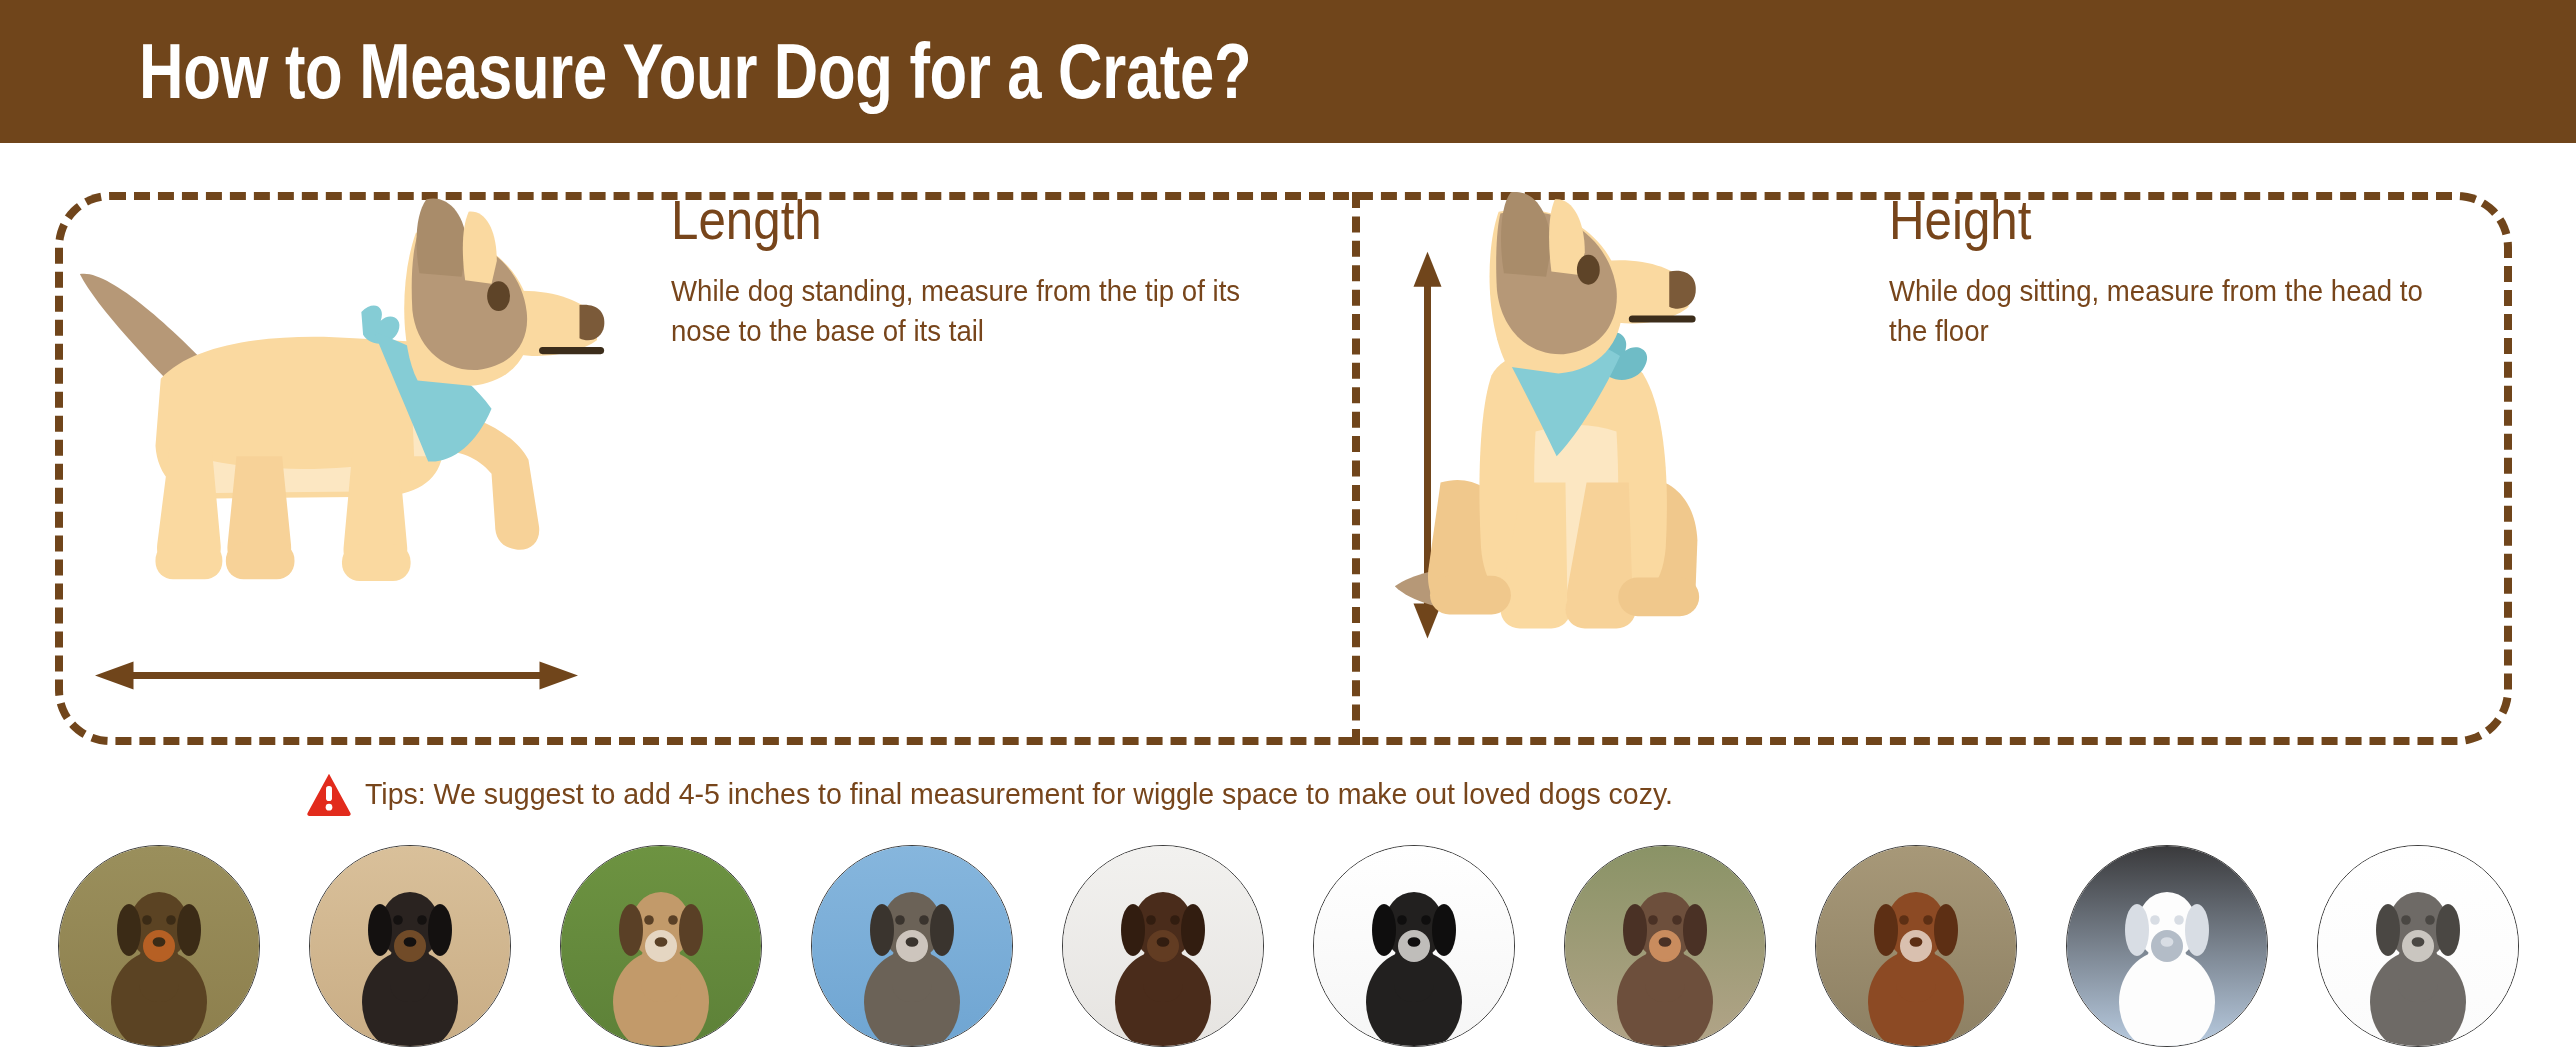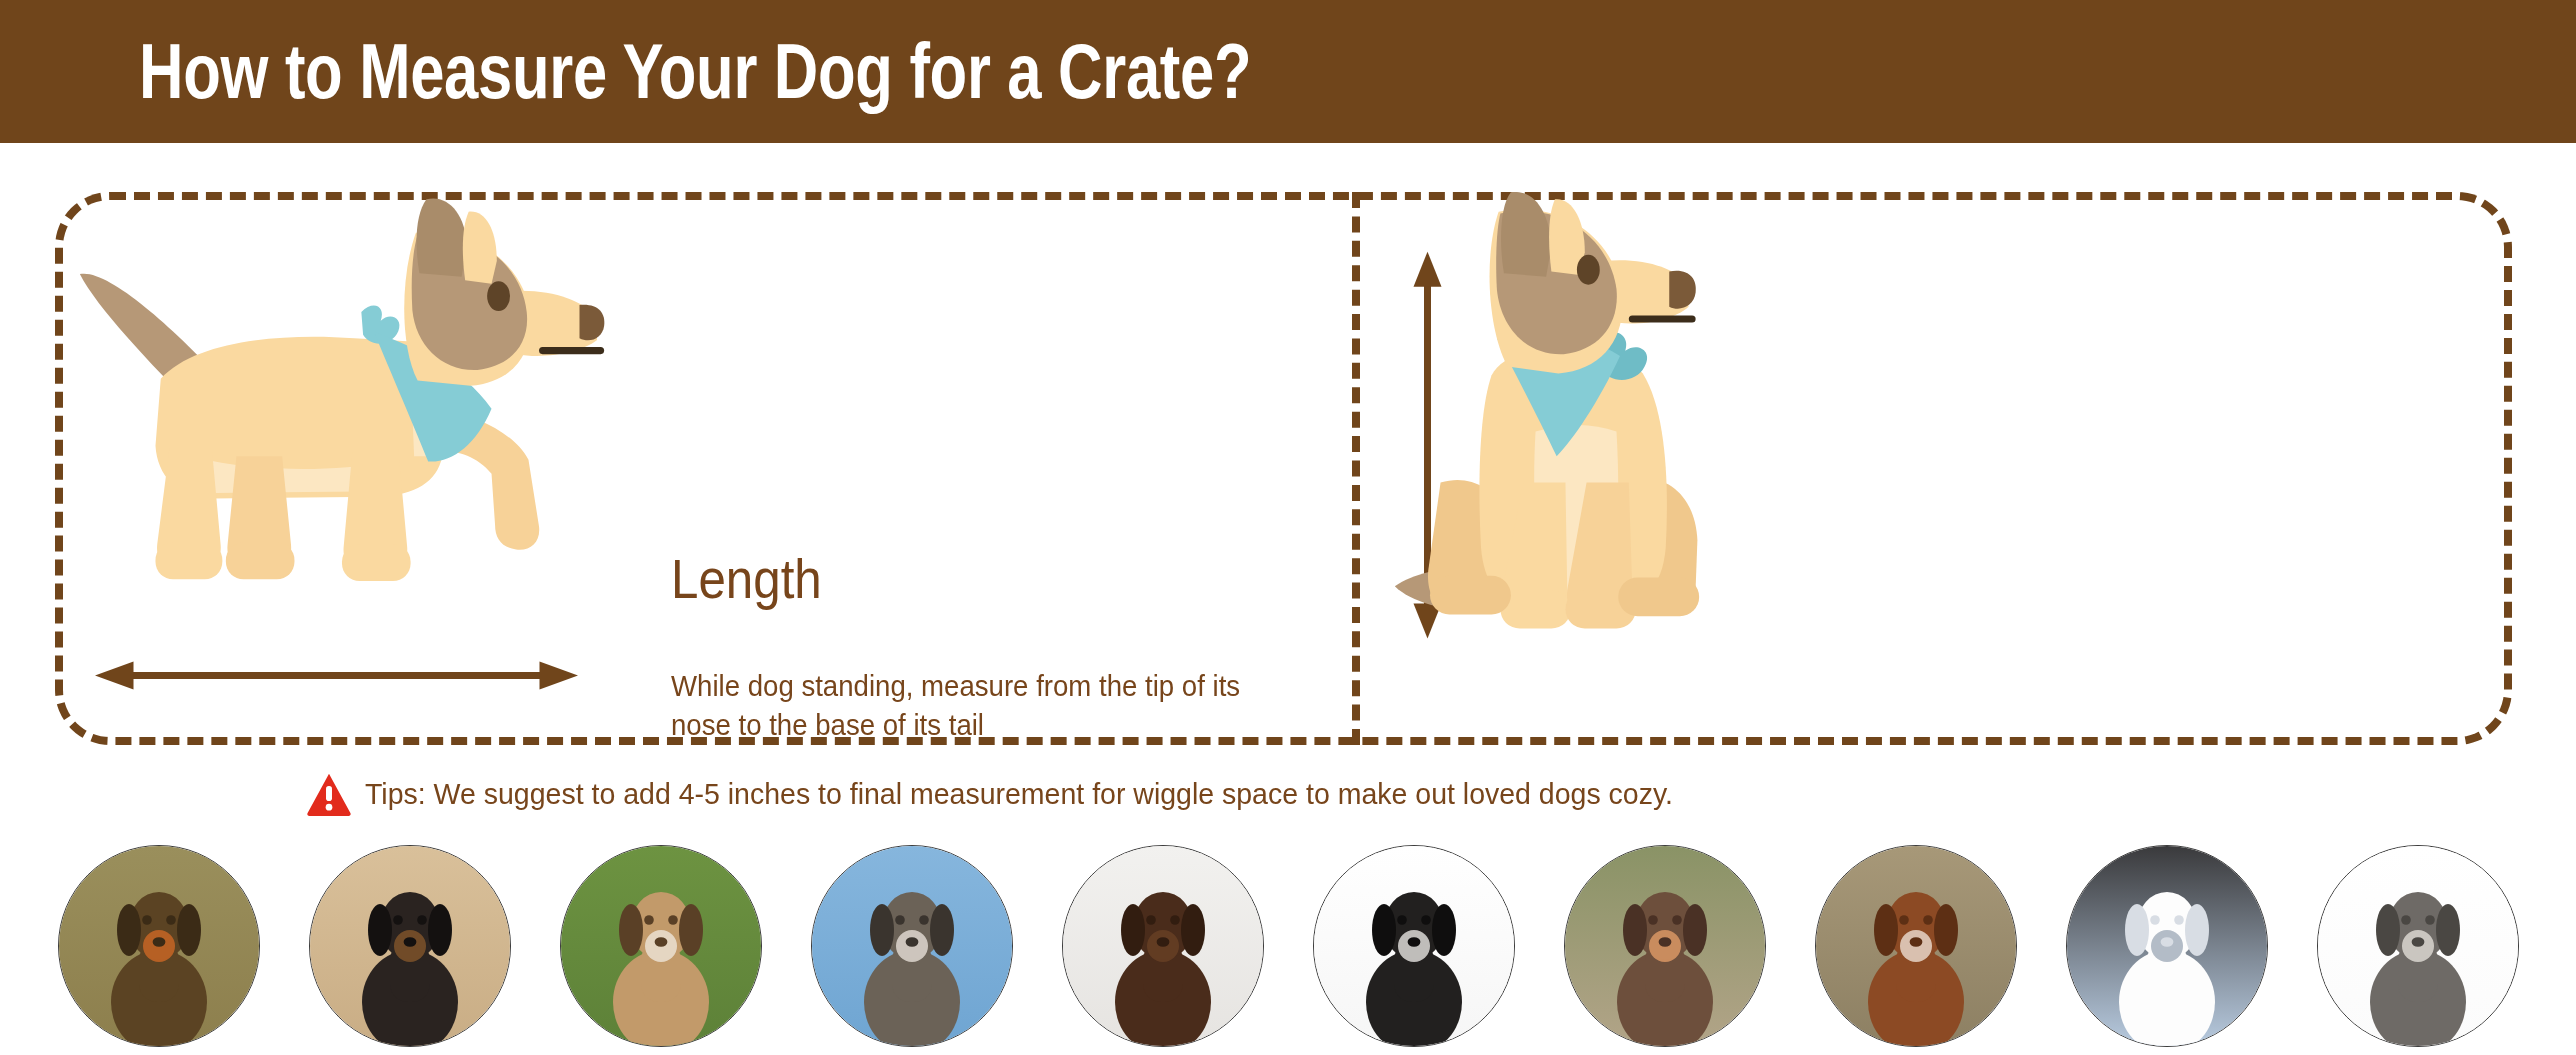--- a/index.html
+++ b/index.html
@@ -41,21 +41,21 @@
     border-left:8.8px dashed #70451B;
   }
 
   
   .panel{ position:absolute; top:192px; height:553px; }
   #panel-length{ left:55px;   width:1302px; }
   #panel-height{ left:1361px; width:1151px; }
 
   .panel-art{ position:absolute; top:0; height:553px; }
   .panel-text{ position:absolute; top:0; height:553px;
-               display:flex; flex-direction:column; justify-content:flex-end;gap:36px; }
+               display:flex; flex-direction:column; justify-content:flex-start; }
 
   #length-art  { left:8.8px;  width:563px; }
   #length-text { left:616px; width:686px; }
   #height-art  { left:17.6px;  width:387px; }
   #height-text { left:528px; width:616px; }
 
   .measure-heading{
     color:#77451B;
     font-size:56px;
     font-weight:normal;
@@ -218,20 +218,24 @@
       <path d="M200 8 C 220 6, 234 32, 234 68 L 228 94 L 196 90 C 192 58, 192 26, 200 8 Z" fill="#FAD9A0"></path>
 
       <ellipse cx="238" cy="88" rx="13" ry="17" fill="#5E4428"></ellipse>
 
       <path d="M330 90 C 352 86, 362 98, 360 114 C 358 130, 342 136, 330 130 Z" fill="#7B5A39"></path>
 
       <rect x="284" y="140" width="76" height="8" rx="4" fill="#3c2d1b"></rect>
     </svg>
   </div>
 
+  <div class="panel-text" id="height-text">
+    <div class="measure-heading">Height</div>
+    <div class="measure-desc">While dog sitting, measure from the head to the floor</div>
+  </div>
 </div>
 
 <div id="tips-row">
   <svg id="warn-icon" viewBox="0 0 52 50">
     <path d="M26 2 L50 46 C51.6 48.6 50 50 47.6 50 L4.4 50 C2 50 0.4 48.6 2 46 Z" fill="#E22B1C"></path>
     <rect x="22.6" y="16" width="6.8" height="17" rx="3.2" fill="#ffffff"></rect>
     <circle cx="26" cy="40" r="3.8" fill="#ffffff"></circle>
   </svg>
   <div id="tips-text">Tips: We suggest to add 4-5 inches to final measurement for wiggle space to make out loved dogs cozy.</div>
 </div>

